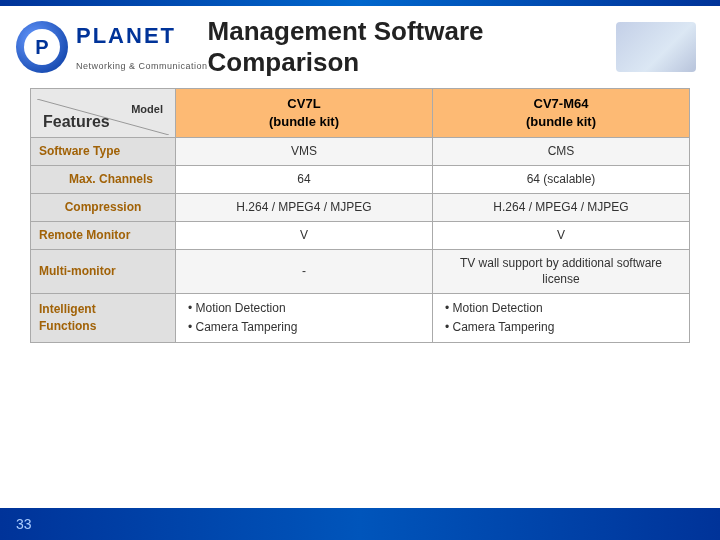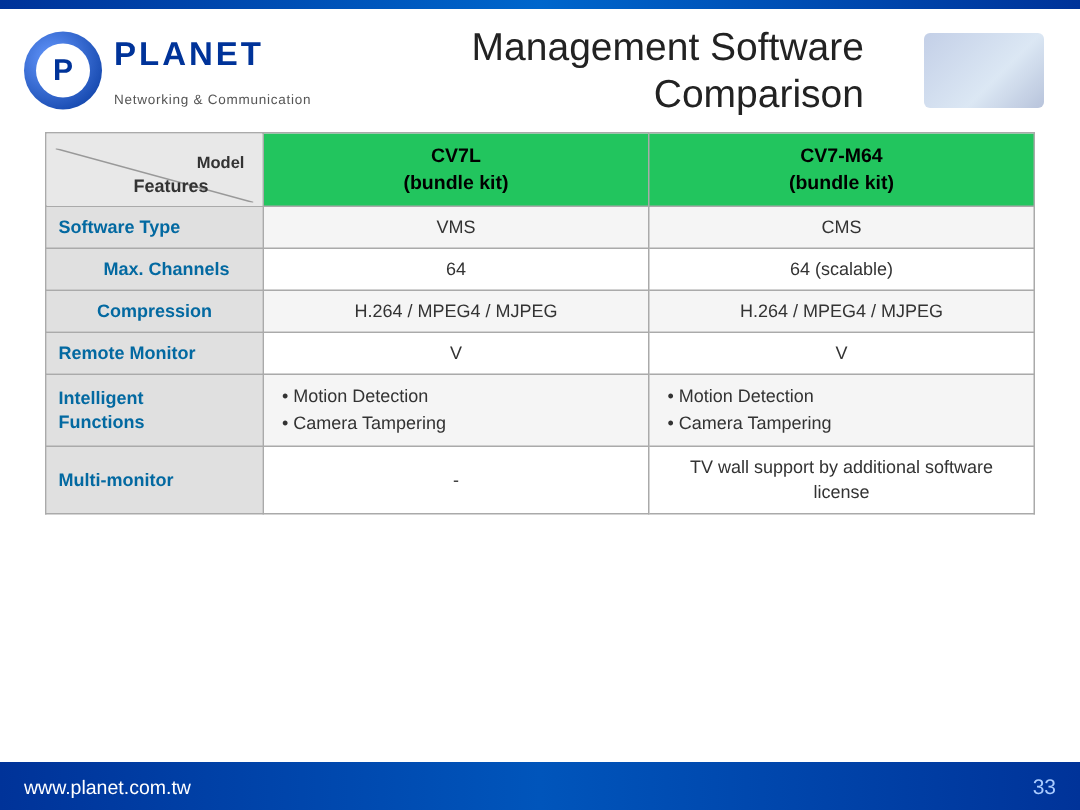--- a/index.html
+++ b/index.html
@@ -98,23 +98,23 @@
 
     .logo-tagline {
       font-size: 9px;
       color: #555;
       letter-spacing: 0.5px;
       margin-top: 12px;
     }
 
     .page-title {
       flex: 1;
-      text-align: right;
+      text-align: left;
       font-size: 26px;
-      font-weight: normal;
+      font-weight: bold;
       color: #222222;
       padding-right: 40px;
     }
 
     
     .header-deco {
       width: 80px;
       height: 50px;
       background: linear-gradient(135deg, #aabbdd 0%, #ccddef 60%, #99aacc 100%);
       border-radius: 4px;
@@ -153,43 +153,42 @@
       padding: 4px 6px 2px 6px;
       font-size: 12px;
       color: #333;
       vertical-align: bottom;
       border: 1px solid #aaaaaa;
       background: #e8e8e8;
       position: relative;
     }
 
     .th-features-label {
-      font-size: 12px;
+      font-size: 16px;
       color: #333;
       text-align: left;
       position: absolute;
       bottom: 4px;
       left: 6px;
-      margin-left: 46px;
     }
 
     .th-model-label {
       font-size: 11px;
       color: #333;
       text-align: right;
     }
 
     .th-product {
       text-align: center;
       padding: 6px 4px;
       font-size: 13px;
       font-weight: bold;
       color: #000000;
       border: 1px solid #aaaaaa;
-      background: #22c55e;
+      background: #fdba74;
       line-height: 1.4;
     }
 
     
     tbody tr:nth-child(odd) {
       background: #f5f5f5;
     }
 
     tbody tr:nth-child(even) {
       background: #ffffff;
@@ -198,21 +197,21 @@
     tbody td {
       border: 1px solid #aaaaaa;
       padding: 5px 8px;
       vertical-align: middle;
       line-height: 1.4;
     }
 
     .td-feature {
       font-weight: bold;
       font-size: 12px;
-      color: #0369a1;
+      color: #a16207;
       background: #e0e0e0 !important;
     }
 
     .td-value {
       text-align: center;
       font-size: 12px;
       color: #333;
     }
 
     .td-value-left {
@@ -303,40 +302,39 @@
           <td class="td-feature" style="white-space: pre-line; text-align: center;">Compression</td>
           <td class="td-value">H.264 / MPEG4 / MJPEG</td>
           <td class="td-value">H.264 / MPEG4 / MJPEG</td>
         </tr>
         <tr>
           <td class="td-feature" style="white-space: pre-line;">Remote Monitor</td>
           <td class="td-value">V</td>
           <td class="td-value">V</td>
         </tr>
         <tr>
+          <td class="td-feature" style="white-space: pre-line;">Multi-monitor</td>
+          <td class="td-value">-</td>
+          <td class="td-value">TV wall support by additional software license</td>
+        </tr>
+        <tr>
           <td class="td-feature" style="white-space: pre-line;">Intelligent
 Functions</td>
           <td class="td-value-left">
             <ul class="bullet-list">
               <li>Motion Detection</li>
               <li>Camera Tampering</li>
             </ul>
           </td>
           <td class="td-value-left">
             <ul class="bullet-list">
               <li>Motion Detection</li>
               <li>Camera Tampering</li>
             </ul>
           </td>
         </tr>
-        <tr>
-          <td class="td-feature" style="white-space: pre-line;">Multi-monitor</td>
-          <td class="td-value">-</td>
-          <td class="td-value">TV wall support by additional software license</td>
-        </tr>
       </tbody>
   </table>
 </div>
 
 <div class="bottom-bar">
-  <span class="bottom-bar-text">www.planet.com.tw</span>
   <span class="bottom-bar-page">33</span>
 </div>
 
 </body></html>

